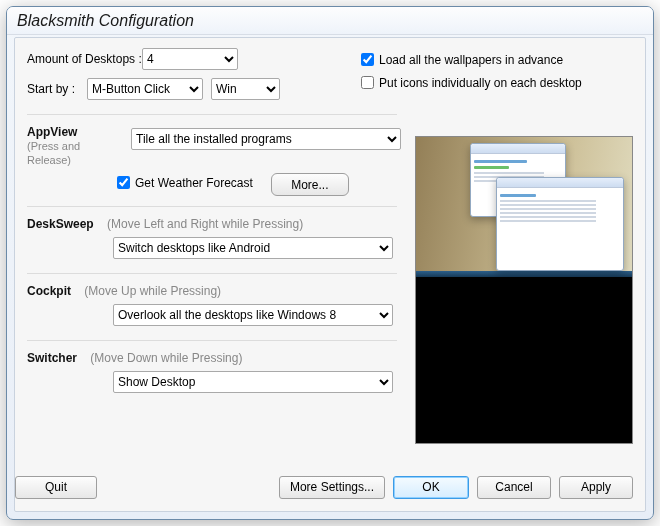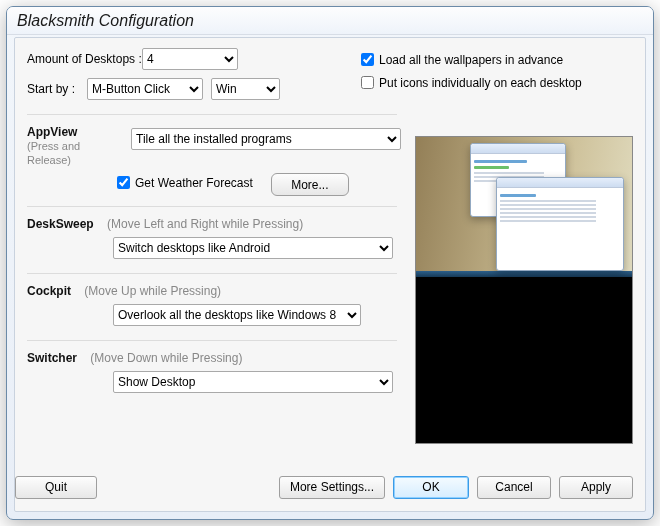--- a/index.html
+++ b/index.html
@@ -206,21 +206,21 @@
 
     <div class="sep" style="margin-top:14px"></div>
 
     <div class="section">
       <div class="section-head">
         <b>Cockpit</b>
         &nbsp;&nbsp;
         <span class="muted">(Move Up while Pressing)</span>
       </div>
       <div class="indent">
-        <select style="width:248px">
+        <select style="width:280px">
           <option>Overlook all the desktops like Windows 8</option>
         </select>
       </div>
     </div>
 
     <div class="sep" style="margin-top:14px"></div>
 
     <div class="section">
       <div class="section-head">
         <b>Switcher</b>

